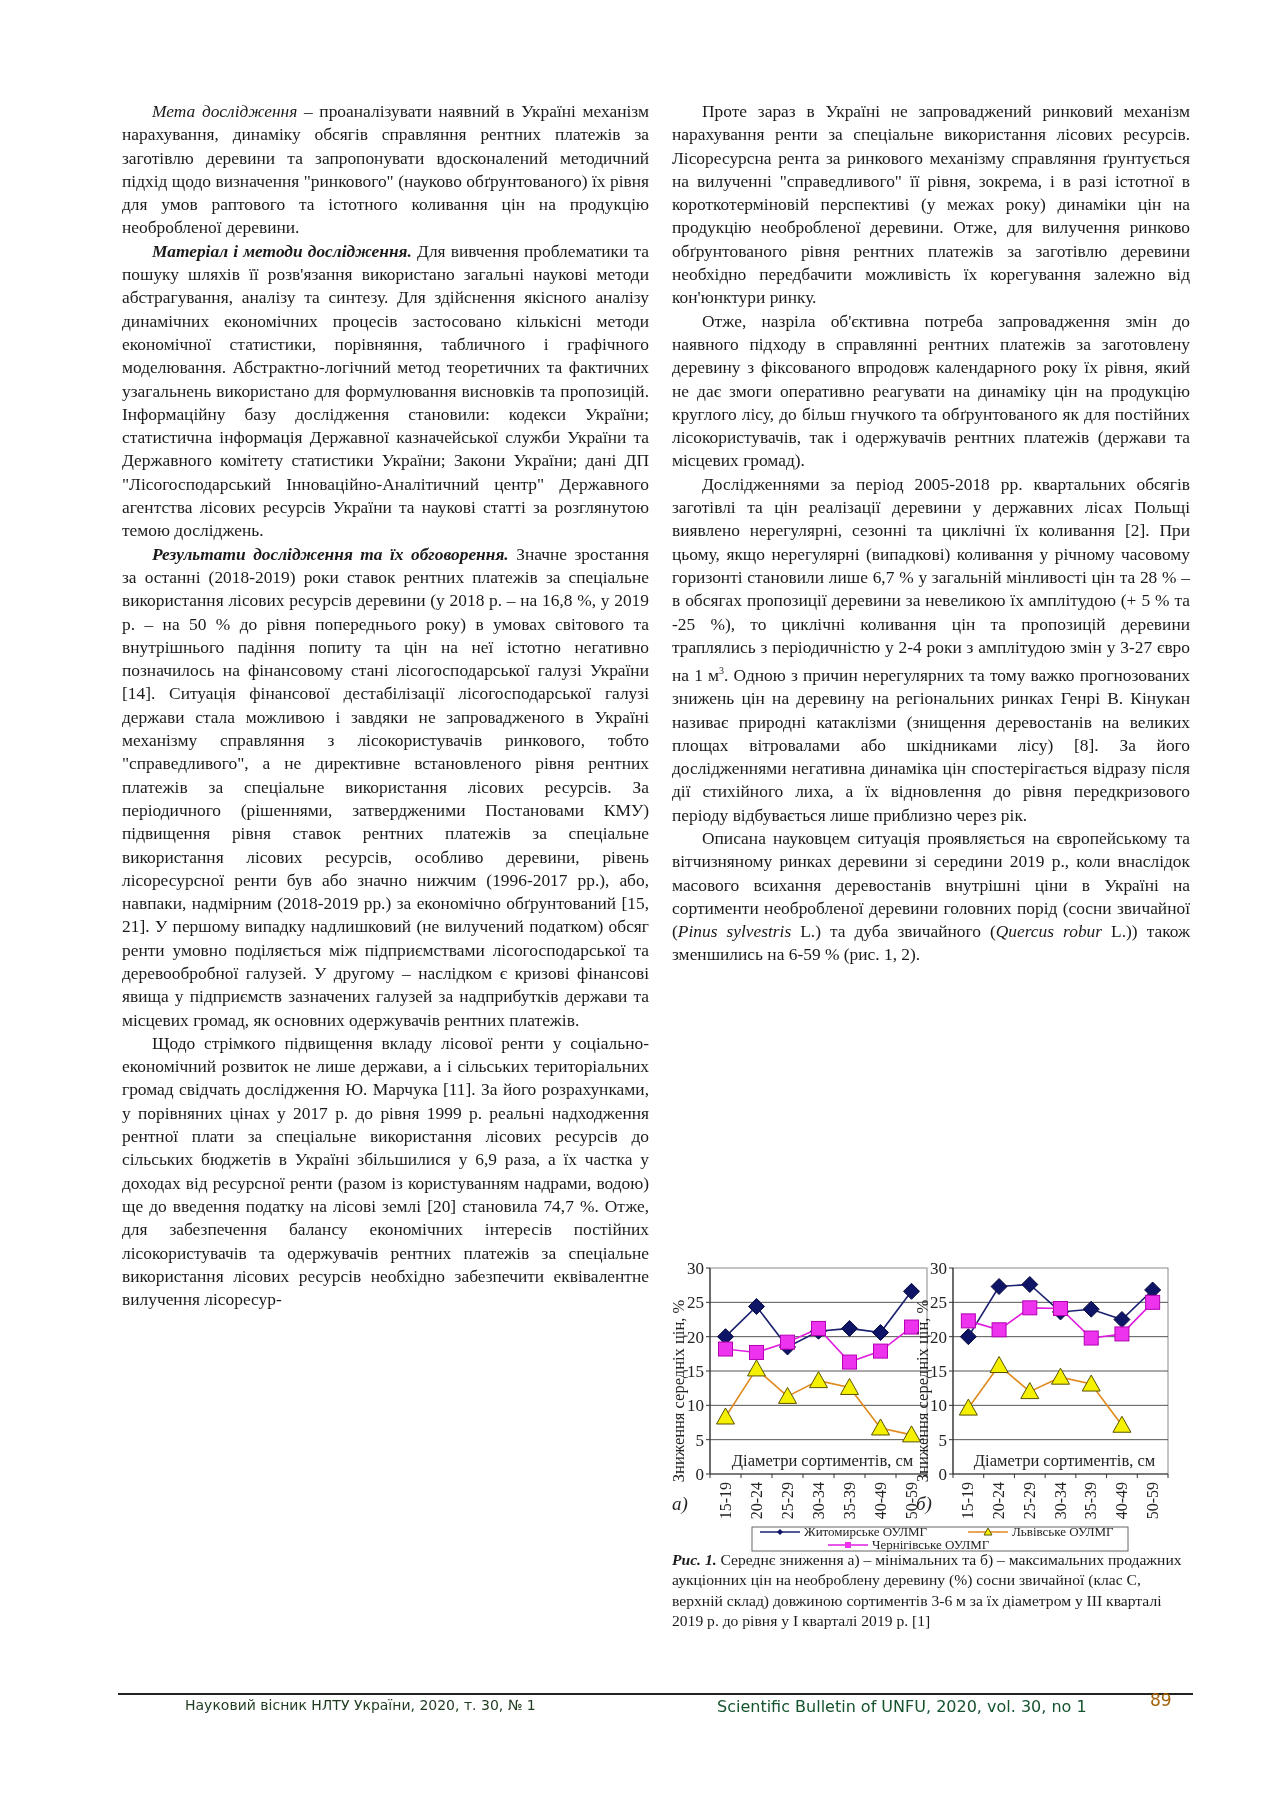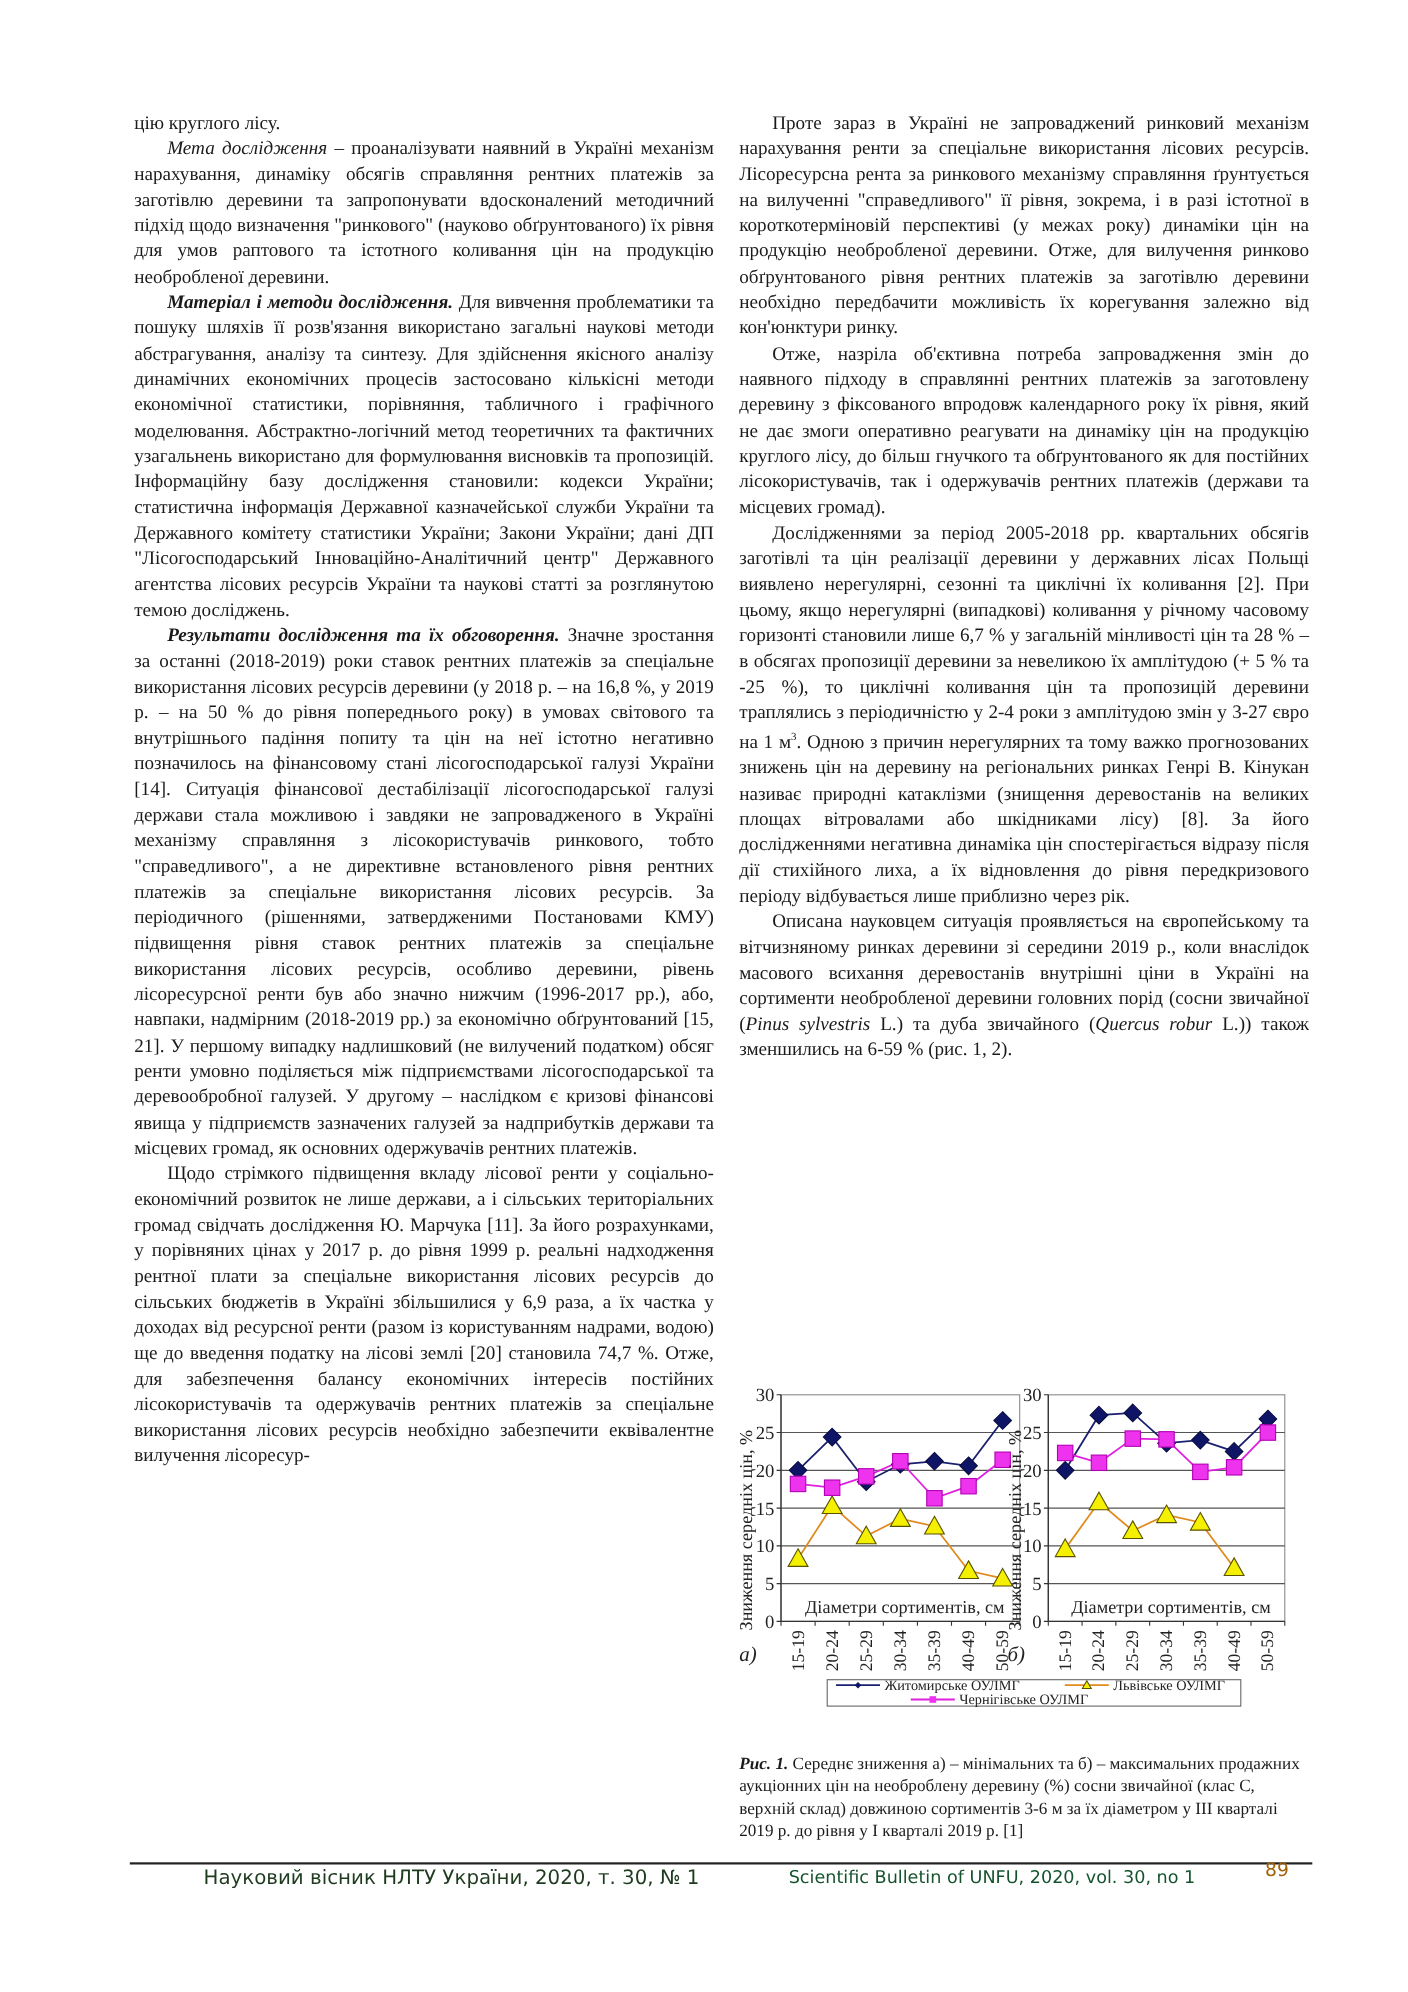--- a/index.html
+++ b/index.html
@@ -9,35 +9,34 @@
          text-align: justify; hyphens: none; }
   .col-left { left: 122px; width: 527px; }
   .col-right { left: 672px; width: 518px; top: 100px; }
   .col p { margin: 0; text-indent: 0; }
   .col p.ind { text-indent: 30px; }
   .b { font-weight: bold; font-style: italic; }
   .i { font-style: italic; }
   .fig-wrap { position: absolute; left: 668px; top: 1262px; width: 522px; height: 380px; }
   .fig-wrap svg { position: absolute; left: 0; top: 0; }
   .caption { position: absolute; left: 672px; top: 1550px; width: 518px;
-             font-size: 15.6px; line-height: 20.4px; text-align: left; margin-top: 44px; }
+             font-size: 15.6px; line-height: 20.4px; text-align: left; }
   .footer-rule { position: absolute; left: 118px; top: 1693px; width: 1075px; height: 0;
                  border-top: 2px solid #222; }
   .footer-left { position: absolute; left: 185px; top: 1697px; font-family: "DejaVu Sans", sans-serif;
-                 font-size: 18px; color: #1f3b1f; }
+                 font-size: 14px; color: #1f3b1f; }
   .footer-right { position: absolute; left: 717px; top: 1697px; font-family: "DejaVu Sans", sans-serif;
                   font-size: 16px; color: #14532d; }
   .page-num { position: absolute; left: 1150px; top: 1690px; font-family: "DejaVu Sans", sans-serif;
               font-size: 17px; color: #a16207; text-align: center; }
 </style>
 </head>
 <body>
 
 <div class="col col-left">
-  <p>цію круглого лісу.</p>
   <p class="ind"><span class="i">Мета дослідження</span><span> – проаналізувати наявний в Україні механізм нарахування, динаміку обсягів справляння рентних платежів за заготівлю деревини та запропонувати вдосконалений методичний підхід щодо визначення "ринкового" (науково обґрунтованого) їх рівня для умов раптового та істотного коливання цін на продукцію необробленої деревини.</span></p>
   <p class="ind"><span class="b">Матеріал і методи дослідження.</span><span> Для вивчення проблематики та пошуку шляхів її розв'язання використано загальні наукові методи абстрагування, аналізу та синтезу. Для здійснення якісного аналізу динамічних економічних процесів застосовано кількісні методи економічної статистики, порівняння, табличного і графічного моделювання. Абстрактно-логічний метод теоретичних та фактичних узагальнень використано для формулювання висновків та пропозицій. Інформаційну базу дослідження становили: кодекси України; статистична інформація Державної казначейської служби України та Державного комітету статистики України; Закони України; дані ДП "Лісогосподарський Інноваційно-Аналітичний центр" Державного агентства лісових ресурсів України та наукові статті за розглянутою темою досліджень.</span></p>
   <p class="ind"><span class="b">Результати дослідження та їх обговорення.</span><span> Значне зростання за останні (2018-2019) роки ставок рентних платежів за спеціальне використання лісових ресурсів деревини (у 2018 р. – на 16,8 %, у 2019 р. – на 50 % до рівня попереднього року) в умовах світового та внутрішнього падіння попиту та цін на неї істотно негативно позначилось на фінансовому стані лісогосподарської галузі України [14]. Ситуація фінансової дестабілізації лісогосподарської галузі держави стала можливою і завдяки не запровадженого в Україні механізму справляння з лісокористувачів ринкового, тобто "справедливого", а не директивне встановленого рівня рентних платежів за спеціальне використання лісових ресурсів. За періодичного (рішеннями, затвердженими Постановами КМУ) підвищення рівня ставок рентних платежів за спеціальне використання лісових ресурсів, особливо деревини, рівень лісоресурсної ренти був або значно нижчим (1996-2017 рр.), або, навпаки, надмірним (2018-2019 рр.) за економічно обґрунтований [15, 21]. У першому випадку надлишковий (не вилучений податком) обсяг ренти умовно поділяється між підприємствами лісогосподарської та деревообробної галузей. У другому – наслідком є кризові фінансові явища у підприємств зазначених галузей за надприбутків держави та місцевих громад, як основних одержувачів рентних платежів.</span></p>
   <p class="ind">Щодо стрімкого підвищення вкладу лісової ренти у соціально-економічний розвиток не лише держави, а і сільських територіальних громад свідчать дослідження Ю. Марчука [11]. За його розрахунками, у порівняних цінах у 2017 р. до рівня 1999 р. реальні надходження рентної плати за спеціальне використання лісових ресурсів до сільських бюджетів в Україні збільшилися у 6,9 раза, а їх частка у доходах від ресурсної ренти (разом із користуванням надрами, водою) ще до введення податку на лісові землі [20] становила 74,7 %. Отже, для забезпечення балансу економічних інтересів постійних лісокористувачів та одержувачів рентних платежів за спеціальне використання лісових ресурсів необхідно забезпечити еквівалентне вилучення лісоресур-</p>
 </div>
 
 <div class="col col-right">
   <p class="ind">Проте зараз в Україні не запроваджений ринковий механізм нарахування ренти за спеціальне використання лісових ресурсів. Лісоресурсна рента за ринкового механізму справляння ґрунтується на вилученні "справедливого" її рівня, зокрема, і в разі істотної в короткотерміновій перспективі (у межах року) динаміки цін на продукцію необробленої деревини. Отже, для вилучення ринково обґрунтованого рівня рентних платежів за заготівлю деревини необхідно передбачити можливість їх корегування залежно від кон'юнктури ринку.</p>
   <p class="ind">Отже, назріла об'єктивна потреба запровадження змін до наявного підходу в справлянні рентних платежів за заготовлену деревину з фіксованого впродовж календарного року їх рівня, який не дає змоги оперативно реагувати на динаміку цін на продукцію круглого лісу, до більш гнучкого та обґрунтованого як для постійних лісокористувачів, так і одержувачів рентних платежів (держави та місцевих громад).</p>
   <p class="ind"><span>Дослідженнями за період 2005-2018 рр. квартальних обсягів заготівлі та цін реалізації деревини у державних лісах Польщі виявлено нерегулярні, сезонні та циклічні їх коливання [2]. При цьому, якщо нерегулярні (випадкові) коливання у річному часовому горизонті становили лише 6,7 % у загальній мінливості цін та 28 % – в обсягах пропозиції деревини за невеликою їх амплітудою (+ 5 % та -25 %), то циклічні коливання цін та пропозицій деревини траплялись з періодичністю у 2-4 роки з амплітудою змін у 3-27 євро на 1 м</span><sup style="font-size:10px">3</sup><span>. Одною з причин нерегулярних та тому важко прогнозованих знижень цін на деревину на регіональних ринках Генрі В. Кінукан називає природні катаклізми (знищення деревостанів на великих площах вітровалами або шкідниками лісу) [8]. За його дослідженнями негативна динаміка цін спостерігається відразу після дії стихійного лиха, а їх відновлення до рівня передкризового періоду відбувається лише приблизно через рік.</span></p>

